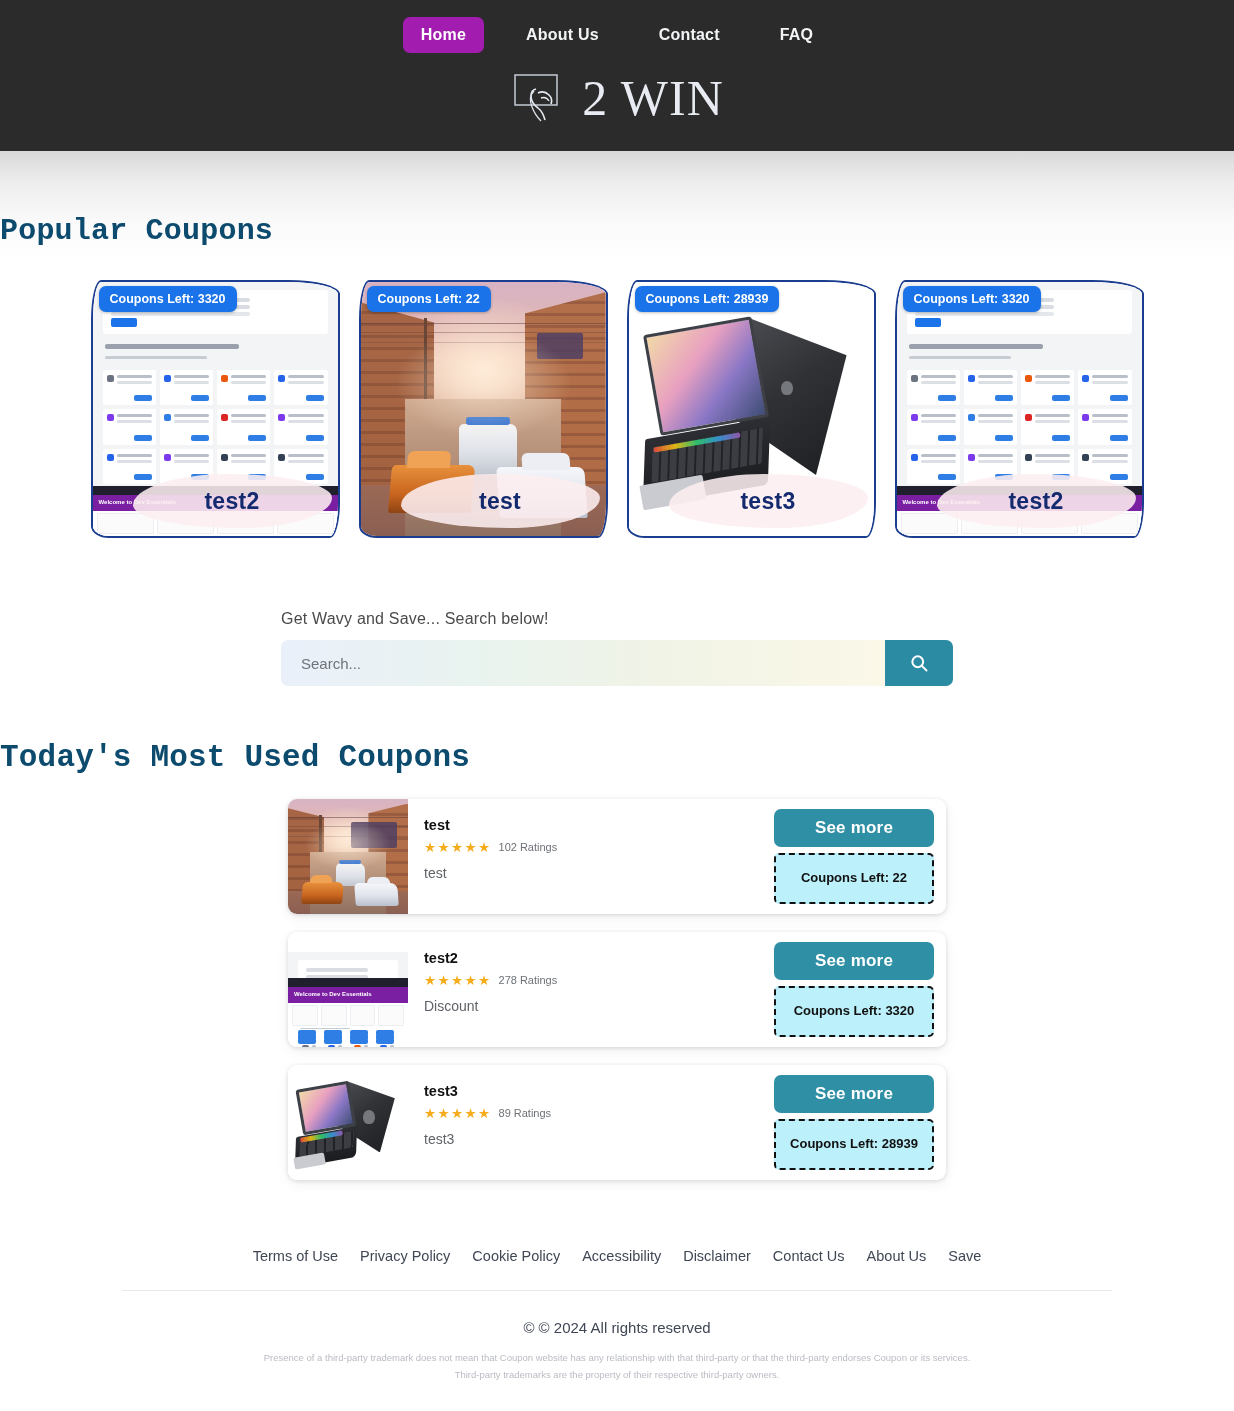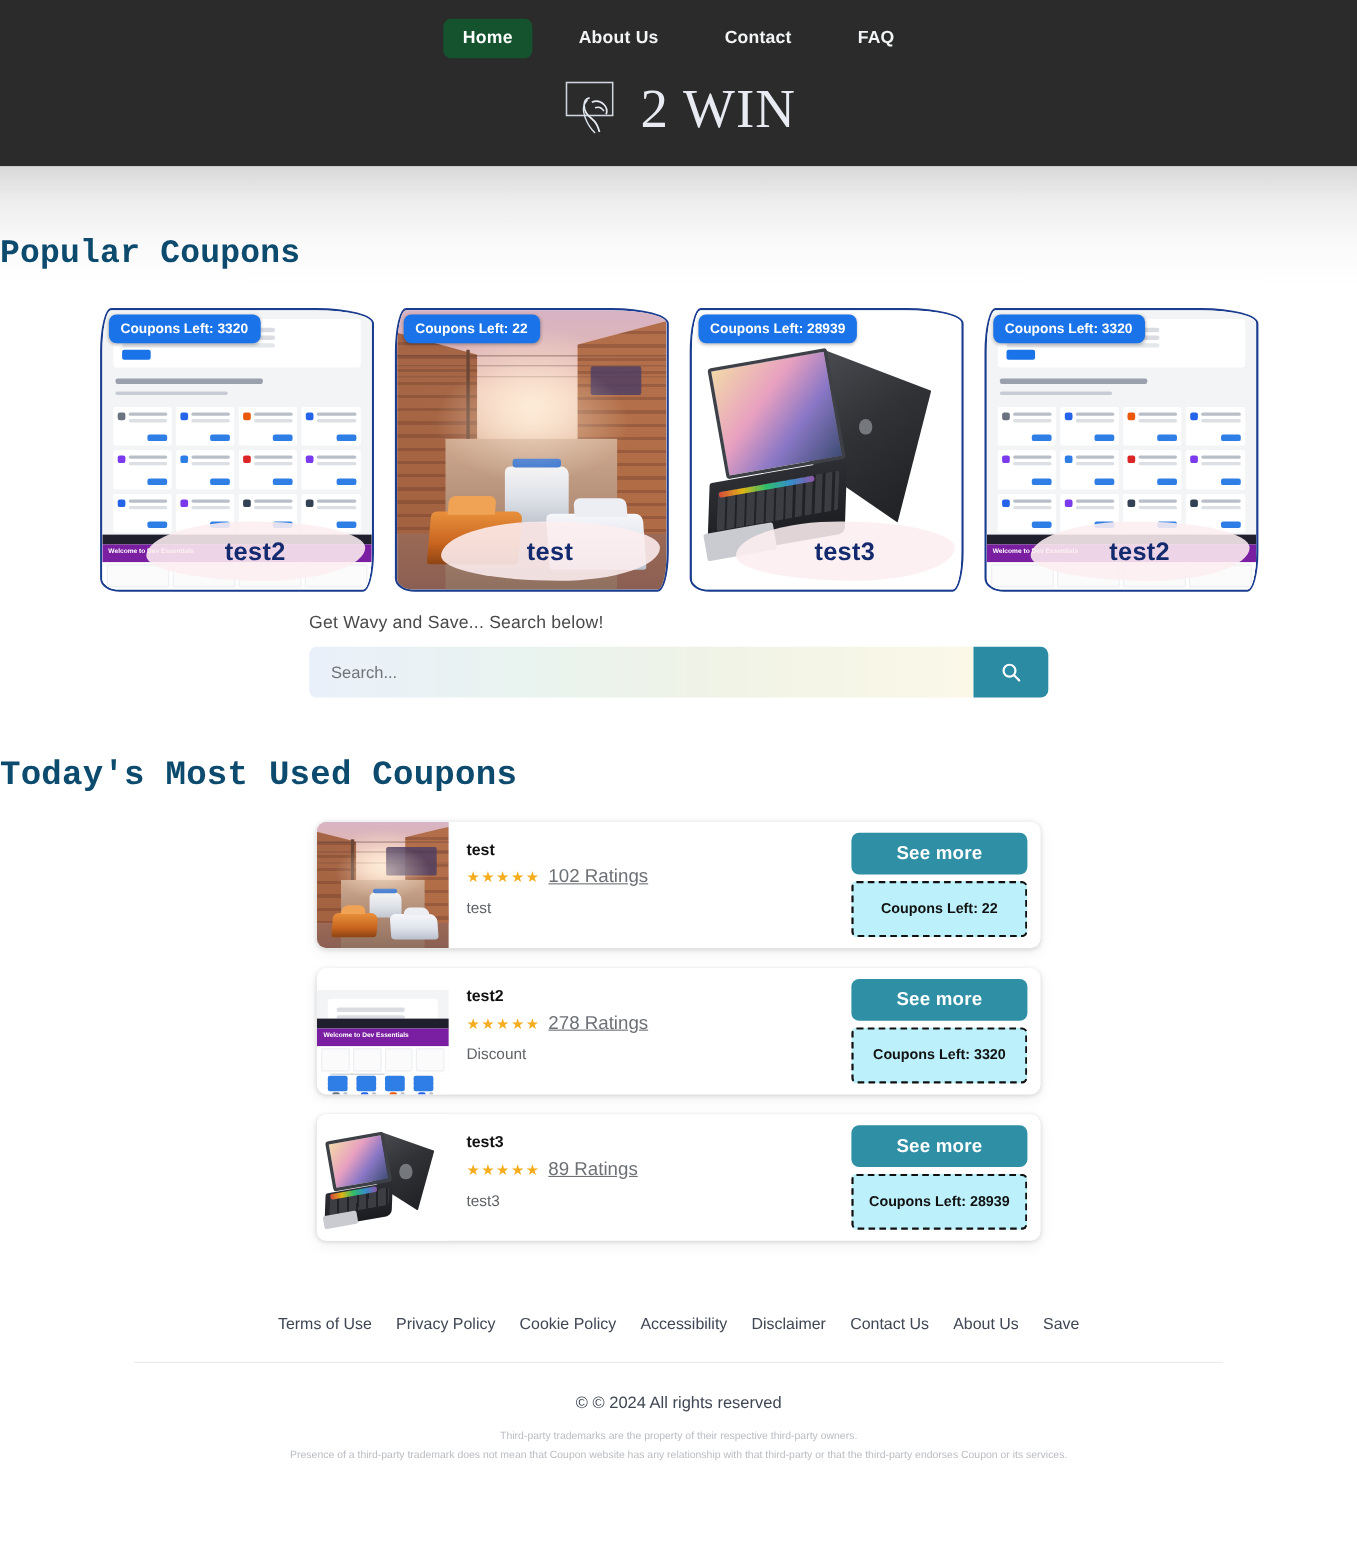--- a/index.html
+++ b/index.html
@@ -30,21 +30,21 @@
     color: #f2f4f5;
     font-size: 16px;
     font-weight: 700;
     letter-spacing: .2px;
     padding: 9px 18px;
     border-radius: 7px;
     cursor: pointer;
     white-space: nowrap;
   }
   .nav-item.active {
-    background: #14532d;
+    background: #a21caf;
     color: #ffffff;
   }
 
   .brand {
     display: flex;
     align-items: center;
     justify-content: center;
     gap: 6px;
     margin-top: 18px;
   }
@@ -289,21 +289,21 @@
     position:absolute; left:10%; bottom:36%; width:36%; height:5px;
     background: linear-gradient(90deg,#e74c3c,#f1c40f,#2ecc71,#3498db,#9b59b6);
     transform: rotate(-10deg); opacity:.9; border-radius:2px;
   }
   .lap-foot {
     position:absolute; left:5%; bottom:12%; width:26%; height:10%;
     background:#c9cbd0; border-radius:2px; transform: rotate(-10deg);
   }
 
   
-  .search-wrap { width:672px; margin:20px auto 0; }
+  .search-wrap { width:672px; margin:72px auto 0; }
   .search-label {
     font-size:16px; color:#4a4a4a; margin-bottom:12px; letter-spacing:.2px;
   }
   .search-box { display:flex; height:46px; }
   .search-input {
     flex:1;
     border:none; outline:none;
     background: linear-gradient(90deg,#eaf0fa 0%,#e9f3ef 32%,#f0f3e6 62%,#fbf8e8 100%);
     border-radius:7px 0 0 7px;
     padding:0 20px;
@@ -337,21 +337,21 @@
     width:120px; flex:0 0 120px; position:relative; overflow:hidden; background:#ffffff;
   }
   .row-thumb .art { position:absolute; inset:0; }
   .row-thumb.pad { display:flex; align-items:center; }
   .row-thumb.pad .art { position:relative; width:100%; height:76px; inset:auto; }
 
   .row-body { flex:1; padding:18px 0 0 16px; }
   .row-title { font-size:14.5px; font-weight:700; color:#111; }
   .row-rating { display:flex; align-items:center; gap:7px; margin-top:6px; }
   .stars { color:#f5ac1d; font-size:13.5px; letter-spacing:1.4px; }
-  .row-count { font-size:17px; color:#6d7176;text-decoration:underline; }
+  .row-count { font-size:11px; color:#6d7176; }
   .row-desc { font-size:14px; color:#5f6368; margin-top:10px; }
 
   .row-actions {
     width:172px; flex:0 0 172px;
     padding:10px 12px 10px 0;
     display:flex; flex-direction:column; align-items:stretch; gap:6px;
   }
   .see-more {
     background:#2f8fa4; color:#ffffff;
     border:none; border-radius:7px;
@@ -731,16 +731,16 @@
     <a>Cookie Policy</a>
     <a>Accessibility</a>
     <a>Disclaimer</a>
     <a>Contact Us</a>
     <a>About Us</a>
     <a>Save</a>
   </div>
   <div class="footer-rule"></div>
   <div class="copyright">© © 2024 All rights reserved</div>
   <div class="fineprint">
+    <div>Presence of a third-party trademark does not mean that Coupon website has any relationship with that third-party or that the third-party endorses Coupon or its services.</div>
     <div>Third-party trademarks are the property of their respective third-party owners.</div>
-    <div>Presence of a third-party trademark does not mean that Coupon website has any relationship with that third-party or that the third-party endorses Coupon or its services.</div>
   </div>
 </footer>
 
 </body></html>

